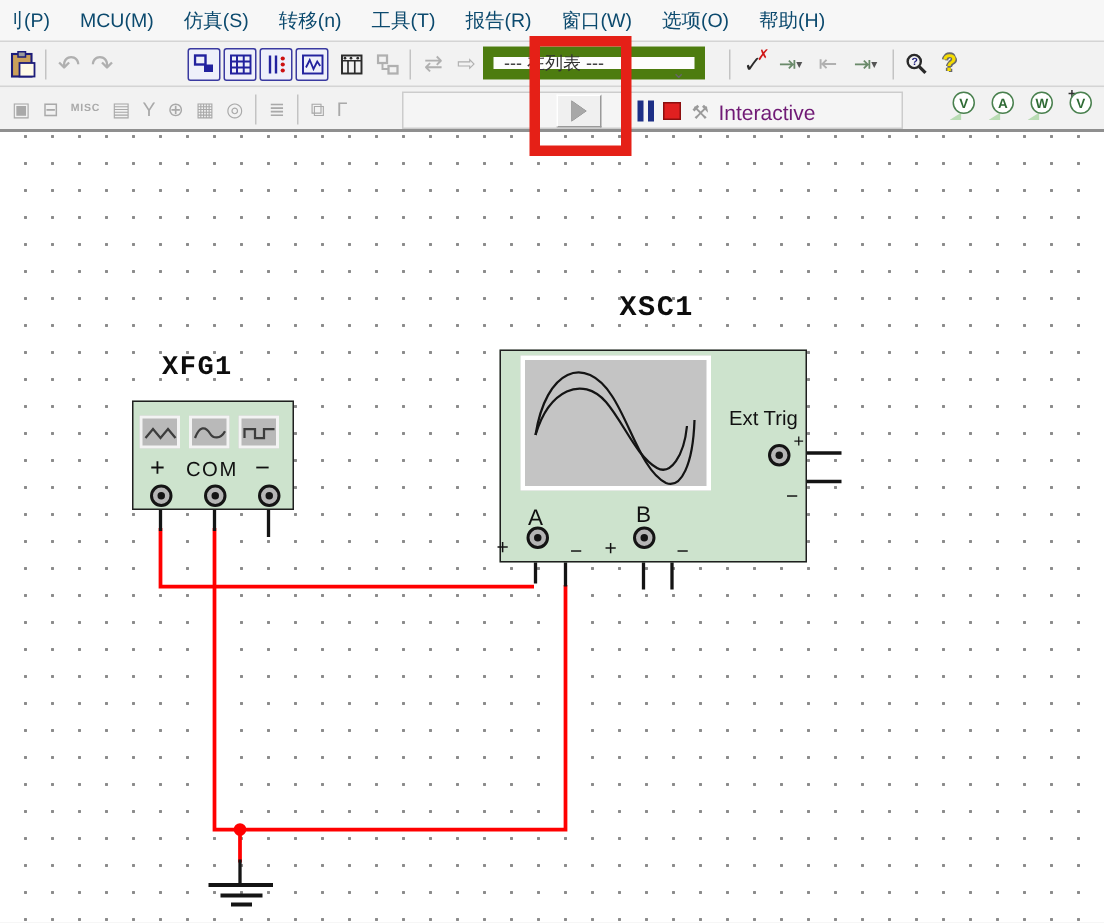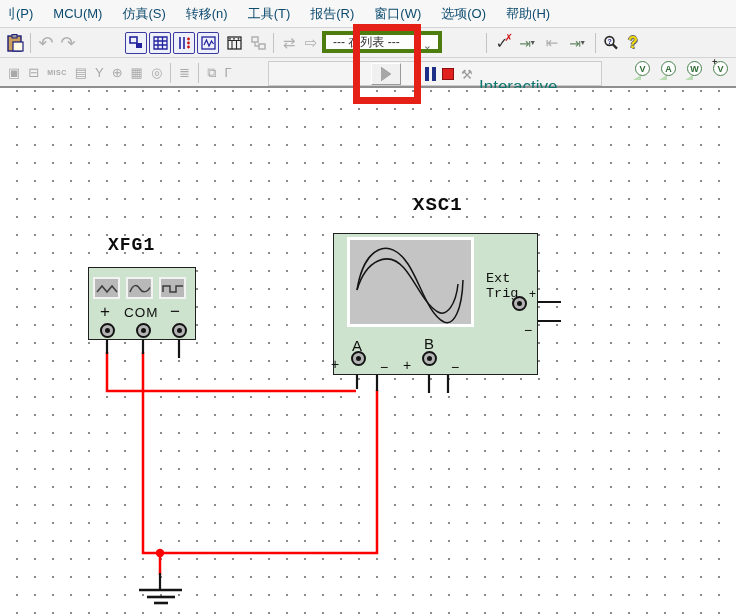--- a/index.html
+++ b/index.html
@@ -20,42 +20,42 @@
   #toolbar-comp { top:59px; height:29px; border-bottom:2px solid #8f8f8f; }
   .tb-sep { width:1px; height:20px; background:#c3c3c3; margin:0 4px; flex:0 0 auto; }
   .tb-btn { display:flex; align-items:center; justify-content:center; flex:0 0 auto;
     width:22px; height:22px; border-radius:2px; }
   .tb-btn.pressed { border:1px solid #3a3aa0; background:#eef0fa; }
   .glyph-gray { color:#b0b0b0; font-size:15px; line-height:1; }
   .comp-icon { color:#a9a9a9; font-size:13px; line-height:1; margin:0 4px; flex:0 0 auto; }
   .comp-icon.txt { font-size:7px; font-weight:bold; letter-spacing:0.5px; }
 
   
-  #in-use-list { position:absolute; left:322px; top:3px; width:120px; height:22px;
-    background:#fdfdfd; border:4px solid #4d7c0f; display:flex; align-items:center;
+  #in-use-list { position:absolute; left:322px; top:3px; width:148px; height:22px;
+    background:#fdfdfd; border:7px solid #4d7c0f; display:flex; align-items:center;
     font-size:12px; color:#333; padding-left:7px; }
   #in-use-list .chev { position:absolute; right:6px; top:4px; color:#666; font-size:11px; }
 
   
   .help-q { font-size:16px; font-weight:bold; color:#f5dc00;
     text-shadow:1px 1px 0 #6a6a6a,-1px 0 0 #6a6a6a,0 -1px 0 #6a6a6a; }
 
   
   #sim-panel { position:absolute; left:268px; top:2px; width:334px; height:25px;
     border:1px solid #cccccc; background:#f5f5f5; }
   #play-btn { position:absolute; left:102px; top:1px; width:30px; height:22px;
     background:#f0f0f0; border:1px solid #9a9a9a; border-top-color:#ffffff; border-left-color:#ffffff;
     display:flex; align-items:center; justify-content:center; }
   #play-btn .tri { width:0; height:0; border-left:10px solid #a8a8a8;
     border-top:7px solid transparent; border-bottom:7px solid transparent;
     filter:drop-shadow(0 0 0.5px #555); }
   #pause-btn { position:absolute; left:156px; top:5px; width:11px; height:14px; display:flex; gap:3px; }
   #pause-btn i { display:block; width:4px; height:14px; background:#1d2f86; }
   #stop-btn { position:absolute; left:173px; top:6px; width:12px; height:12px; background:#e12020; border:1px solid #8c0f0f; }
-  #interactive-label { position:absolute; left:210px; top:15px; font-size:17px; color:#0f766e; }
+  #interactive-label { position:absolute; left:210px; top:5px; font-size:14px; color:#701a75; }
   .wrench { position:absolute; left:192px; top:5px; color:#9a9a9a; font-size:13px; }
 
   
   #probe-group { position:absolute; right:6px; top:61px; display:flex; gap:7px; align-items:center; }
   .probe { position:relative; width:19px; height:19px; }
   .probe .ring { position:absolute; left:2px; top:0; width:15px; height:15px; border-radius:50%;
     border:1.6px solid #49804e; background:#ffffff; color:#2f6b35; font-size:9px; font-weight:bold;
     display:flex; align-items:center; justify-content:center; }
   .probe .swoosh { position:absolute; left:0; bottom:0; width:8px; height:5px;
     background:#b9dcb4; clip-path:polygon(0 100%,100% 0,100% 100%); }
@@ -318,21 +318,21 @@
     <div class="terminal" style="left:171.5px; top:234.5px;"></div>
 
     <div class="ref-label" style="left:413px; top:106px; font-size:19px;">XSC1</div>
     <div id="xsc1-body" class="instrument">
       <div id="scope-screen">
         <svg width="121" height="84" viewBox="0 0 121 84">
           <path d="M7 50 C14 6 40 -4 58 24 C70 42 78 74 94 82 C104 86 112 70 113 40" fill="none" stroke="#141414" stroke-width="1.5"></path>
           <path d="M7 50 C16 20 38 10 54 28 C66 42 74 64 88 72 C97 77 106 64 108 44" fill="none" stroke="#141414" stroke-width="1.5"></path>
         </svg>
       </div>
-      <span class="chan-label" style="left:152px; top:37px; font-size:13.5px;font-family:Liberation Mono, monospace;">Ext Trig</span>
+      <span class="chan-label" style="left:152px; top:37px; font-size:13.5px;">Ext Trig</span>
       <span class="chan-label" style="left:18px; top:103px;">A</span>
       <span class="chan-label" style="left:90px; top:101px;">B</span>
     </div>
     <div class="terminal" style="left:350.5px; top:262.5px;"></div>
     <div class="terminal" style="left:421.5px; top:262.5px;"></div>
     <div class="terminal" style="left:511.5px; top:207.5px;"></div>
 
     <span class="pin-label" style="left:331px; top:268px;">+</span>
     <span class="pin-label" style="left:380px; top:271px;">−</span>
     <span class="pin-label" style="left:403px; top:269px;">+</span>

